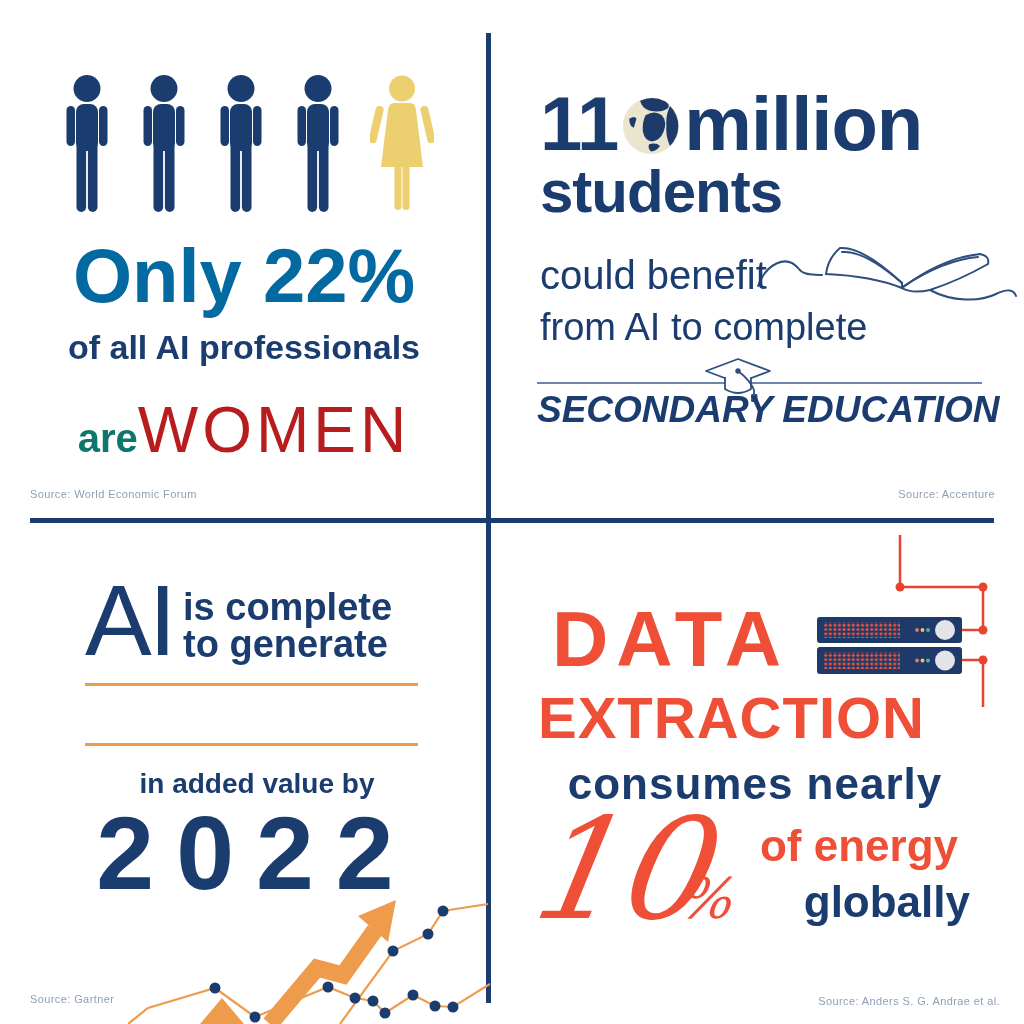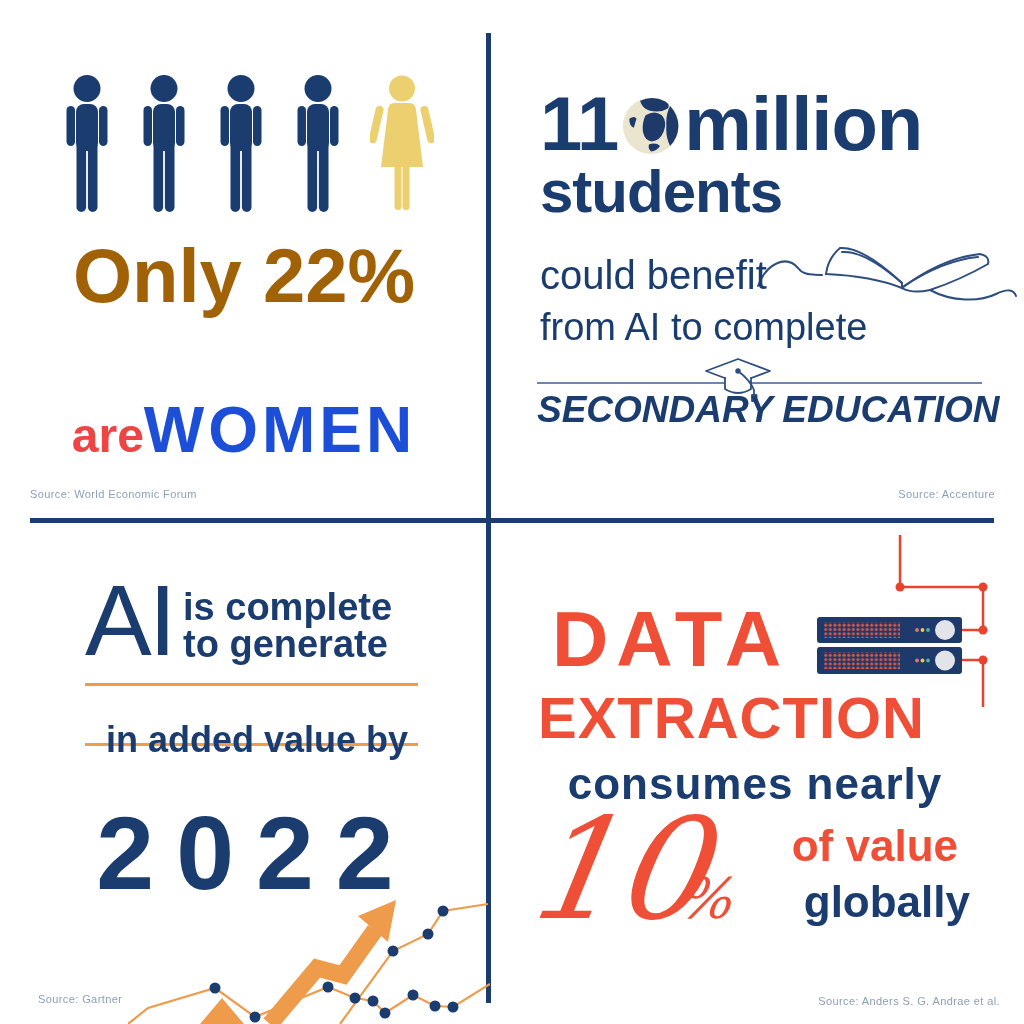--- a/index.html
+++ b/index.html
@@ -7,40 +7,40 @@
     position:relative;width:1024px;height:1024px;background:#ffffff;
     overflow:hidden;font-family:"Liberation Sans",sans-serif;color:#1B3C6F;
   }
   .abs{position:absolute;line-height:1;}
   .src{position:absolute;font-size:11px;letter-spacing:.4px;color:#8D9FB6;line-height:1;}
   .divider{position:absolute;background:#1B3C6F;}
   .center{text-align:center;}
   .right{text-align:right;}
   
   .figures{position:absolute;left:62px;top:75px;display:flex;gap:27px;align-items:flex-start;}
-  .headline-22{left:0;top:238px;width:488px;font-size:76px;font-weight:700;color:#a16207;}
+  .headline-22{left:0;top:238px;width:488px;font-size:76px;font-weight:700;color:#0369a1;}
   .line-allai{left:0;top:330px;width:488px;font-size:34px;font-weight:700;}
   .line-women{left:0;top:398px;width:488px;}
-  .line-women .are{font-size:48px;font-weight:700;color:#ef4444;}
-  .line-women .women{font-size:64px;font-weight:700;color:#1d4ed8;letter-spacing:4px;margin-left:0;}
+  .line-women .are{font-size:40px;font-weight:700;color:#0f766e;}
+  .line-women .women{font-size:64px;font-weight:400;color:#b91c1c;letter-spacing:4px;margin-left:0;}
   
   .tr-big{left:540px;top:86px;font-size:76px;font-weight:700;letter-spacing:-1px;white-space:nowrap;}
   .tr-big2{left:540px;top:162px;font-size:60px;font-weight:700;letter-spacing:-1px;}
   .globe-wrap{display:inline-block;width:58px;height:58px;vertical-align:-5px;margin:0 4px;}
   .tr-body1{left:540px;top:255px;font-size:40px;font-weight:400;}
   .tr-body2{left:540px;top:308px;font-size:38px;font-weight:400;}
   .tr-rule{left:537px;top:382px;width:445px;height:2px;background:#6D86AD;position:absolute;}
   .tr-banner{left:537px;top:391px;width:450px;font-size:37px;font-weight:700;font-style:italic;white-space:nowrap;}
   
   .bl-ai{left:85px;top:570px;font-size:100px;font-weight:400;letter-spacing:-3px;}
   .bl-exp1{left:183px;top:588px;font-size:38px;font-weight:700;}
   .bl-exp2{left:183px;top:625px;font-size:38px;font-weight:700;text-align:center;}
   .bl-rule{position:absolute;left:85px;width:333px;height:3px;background:#EE9B4C;}
   .bl-high{left:62px;top:692px;width:390px;font-size:34px;font-weight:700;font-style:italic;color:#EE9B4C;letter-spacing:-1px;}
-  .bl-line3{left:62px;top:722px;width:390px;font-size:36px;font-weight:700;}
+  .bl-line3{left:62px;top:770px;width:390px;font-size:28px;font-weight:700;}
   .bl-year{left:40px;top:801px;width:410px;font-size:104px;font-weight:700;letter-spacing:22px;text-indent:22px;}
   
   .br-title1{left:552px;top:600px;font-size:78px;font-weight:700;letter-spacing:8px;color:#EF4E37;}
   .br-title2{left:538px;top:689px;font-size:58px;font-weight:700;letter-spacing:1px;color:#EF4E37;}
   .br-line1{left:520px;top:762px;width:470px;font-size:44px;font-weight:700;letter-spacing:1px;}
   .br-ten{left:540px;top:800px;font-size:140px;font-style:italic;font-family:"DejaVu Serif",serif;color:#EF4E37;transform:skewX(-12deg);}
   .br-pct{left:683px;top:871px;font-size:56px;font-style:italic;font-family:"DejaVu Serif",serif;color:#EF4E37;transform:skewX(-10deg);}
   .br-line2{left:640px;top:824px;width:318px;font-size:44px;font-weight:700;color:#EF4E37;}
   .br-line3{left:652px;top:880px;width:318px;font-size:44px;font-weight:700;}
 </style>
@@ -84,20 +84,21 @@
         <use href="#male"></use>
       </svg>
     <svg width="50" height="137" fill="#1B3C6F">
         <use href="#male"></use>
       </svg>
     <svg width="64" height="137" fill="#ECCF6E">
         <use href="#female"></use>
       </svg>
   </div>
   <div class="abs headline-22 center">Only 22%</div>
+  <div class="abs line-allai center">of all AI professionals</div>
   <div class="abs line-women center">
     <span class="are">are</span><span class="women">WOMEN</span>
   </div>
   <div class="src" style="left:30px;top:489px;">Source: World Economic Forum</div>
 
   <div class="abs tr-big">
     <span>11</span><span class="globe-wrap"><svg viewBox="0 0 64 64" width="58" height="58">
       <circle cx="32" cy="32" r="31" fill="#EBE5CF"></circle>
       <path fill="#1D3A6B" d="M20,4 Q34,-2 48,5 Q54,9 50,13 Q42,18 30,15 Q22,12 20,4 Z"></path>
       <path fill="#1D3A6B" d="M26,20 Q36,14 44,20 Q50,27 46,38 Q42,48 33,49 Q25,48 23,38 Q22,28 26,20 Z"></path>
@@ -155,21 +156,21 @@
       <circle cx="265" cy="59" r="5.5"></circle>
         <circle cx="300" cy="42" r="5.5"></circle>
         <circle cx="315" cy="19" r="5.5"></circle>
     </g>
     <g>
       <polyline points="142,132 189,76 215,83 247,38" fill="none" stroke="#EE9B4C" stroke-width="17" stroke-linejoin="miter"></polyline>
       <polygon points="268,8 230,24 260,50" fill="#EE9B4C"></polygon>
       <polygon points="94,106 72,132 116,132" fill="#EE9B4C"></polygon>
     </g>
   </svg>
-  <div class="src" style="left:30px;top:994px;margin-left:8px;">Source: Gartner</div>
+  <div class="src" style="left:30px;top:994px;">Source: Gartner</div>
 
   <svg class="abs" style="left:810px;top:533px;" width="200" height="177" viewBox="0 0 200 177">
     <defs>
       <pattern id="dotm" width="4.6" height="4.3" patternUnits="userSpaceOnUse">
         <circle cx="1.9" cy="1.9" r="1.5" fill="#E8553C"></circle>
       </pattern>
     </defs>
     <g stroke="#E8432E" stroke-width="2.5" fill="none">
       <polyline points="90,2 90,54 173,54 173,97 152,97"></polyline>
       <polyline points="152,127 173,127 173,174"></polyline>
@@ -194,17 +195,17 @@
       <circle cx="135" cy="97" r="10" fill="#E3E4E8"></circle>
       <circle cx="135" cy="127.5" r="10" fill="#E3E4E8"></circle>
     </g>
   </svg>
 
   <div class="abs br-title1">DATA</div>
   <div class="abs br-title2">EXTRACTION</div>
   <div class="abs br-line1 center">consumes nearly</div>
   <div class="abs br-ten">10</div>
   <div class="abs br-pct">%</div>
-  <div class="abs br-line2 right">of value</div>
+  <div class="abs br-line2 right">of energy</div>
   <div class="abs br-line3 right">globally</div>
   <div class="src right" style="left:600px;top:996px;width:400px;">Source: Anders S. G. Andrae et al.</div>
 
 </div>
 
 </body></html>

